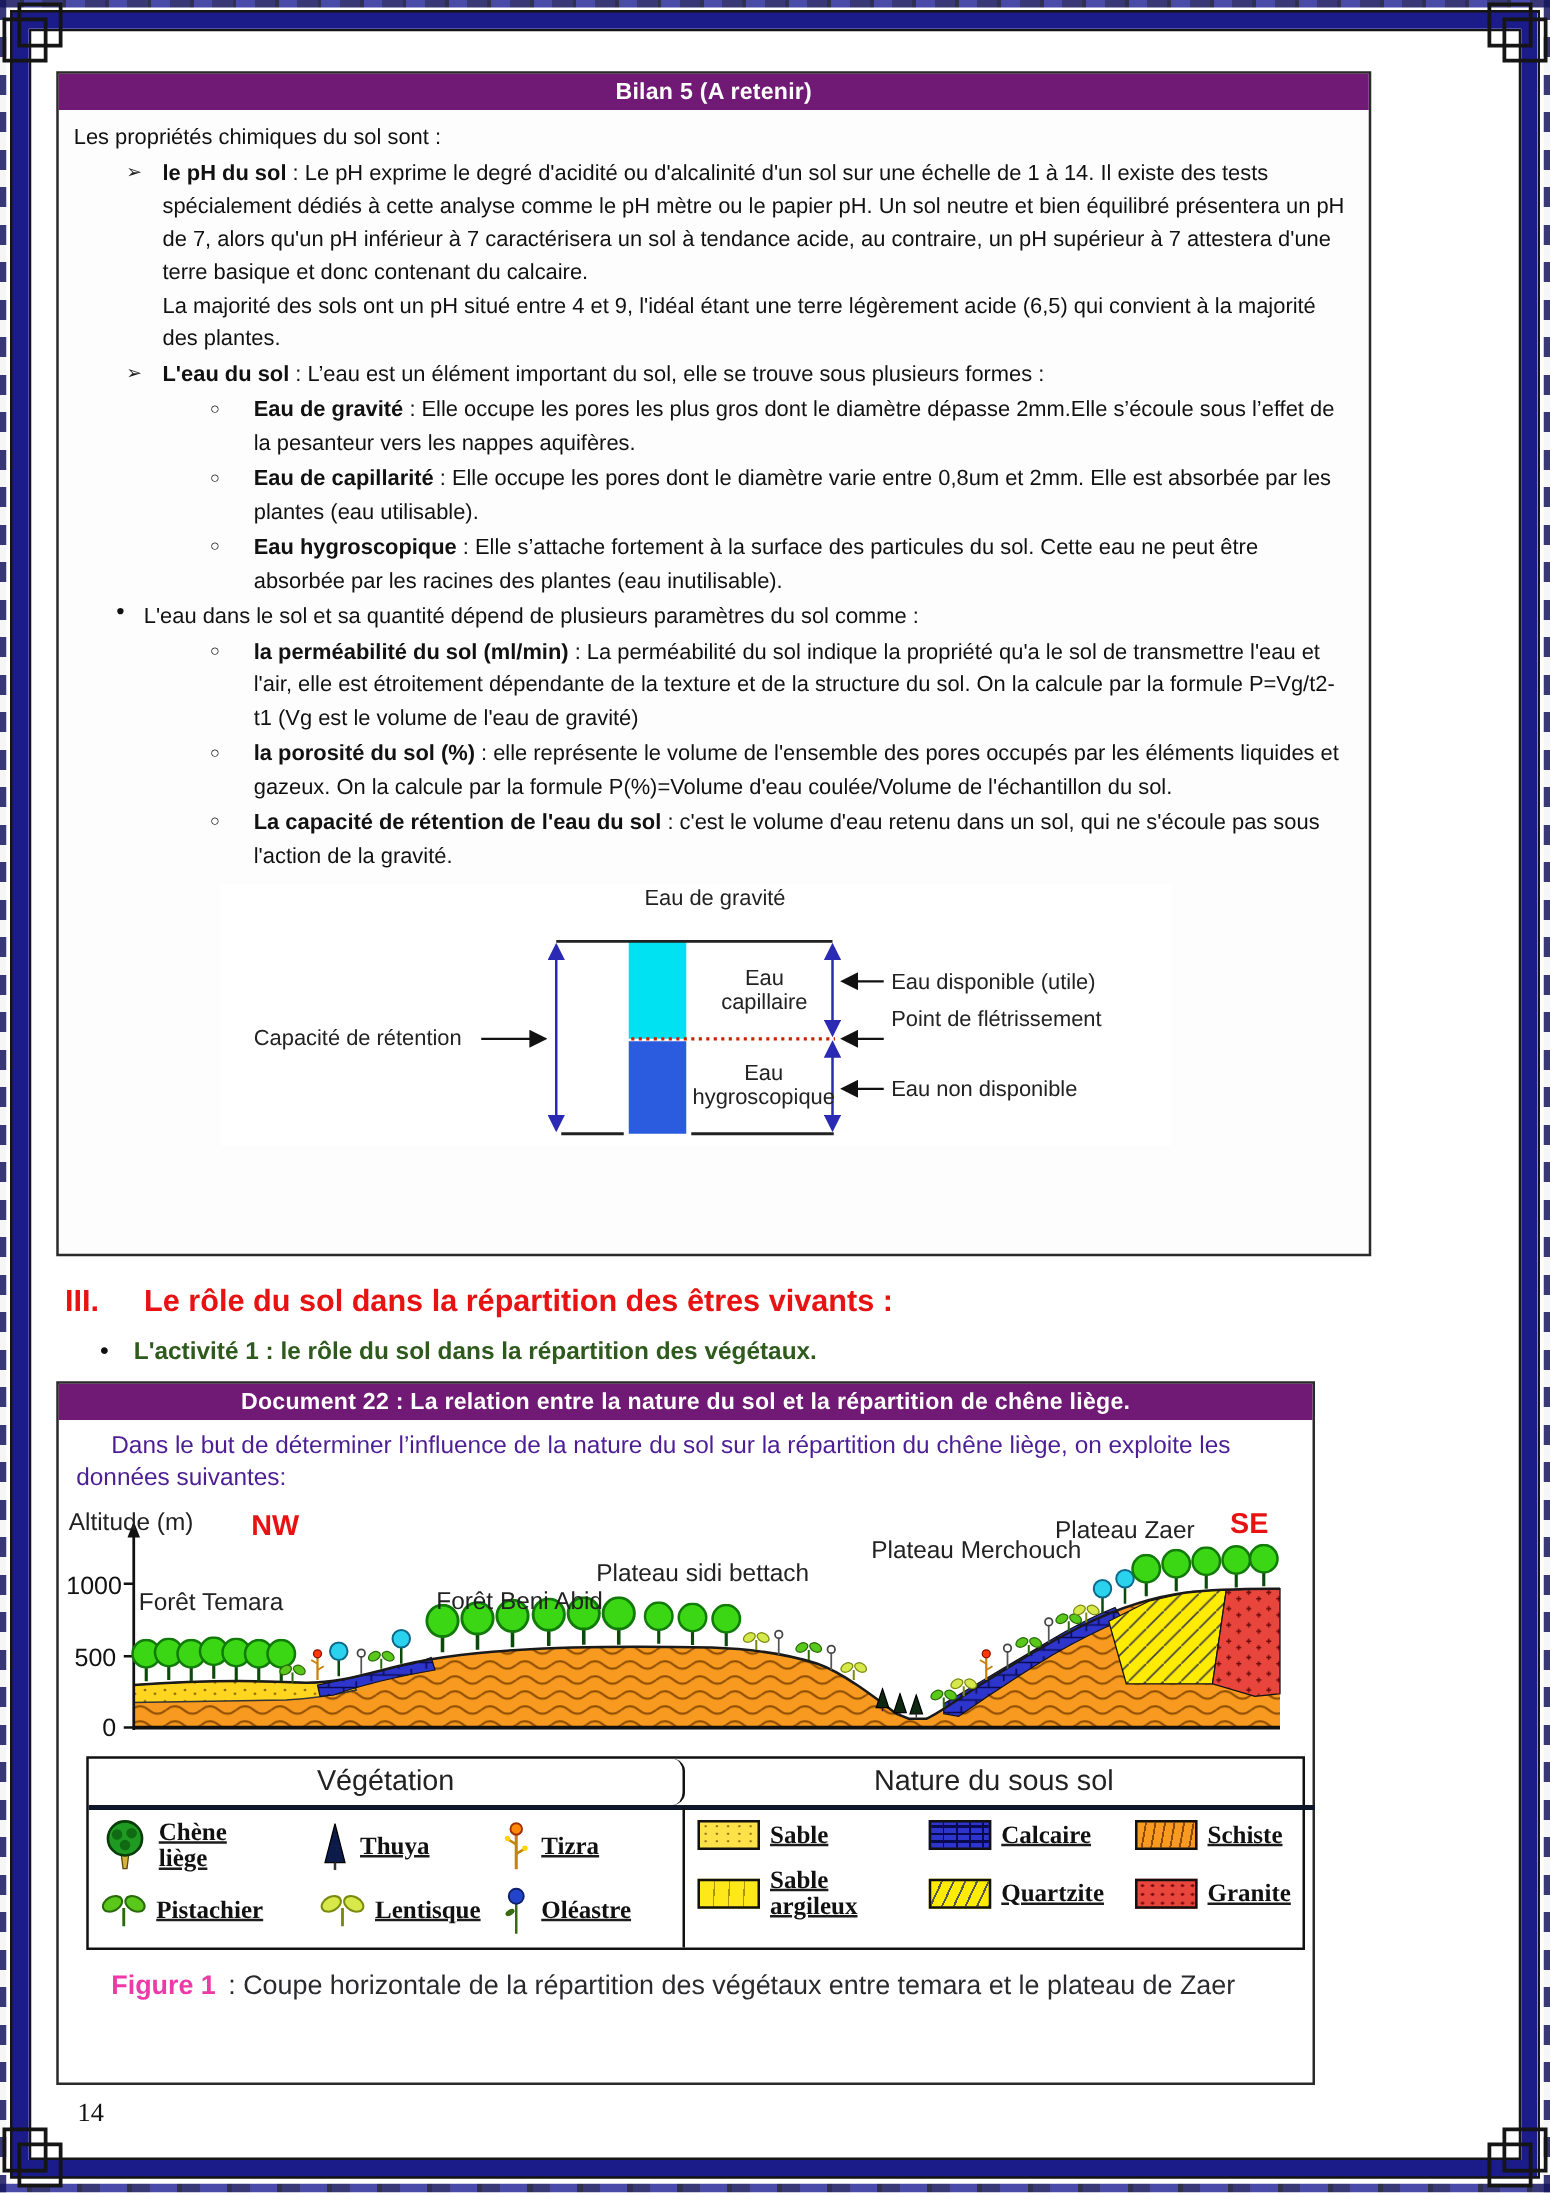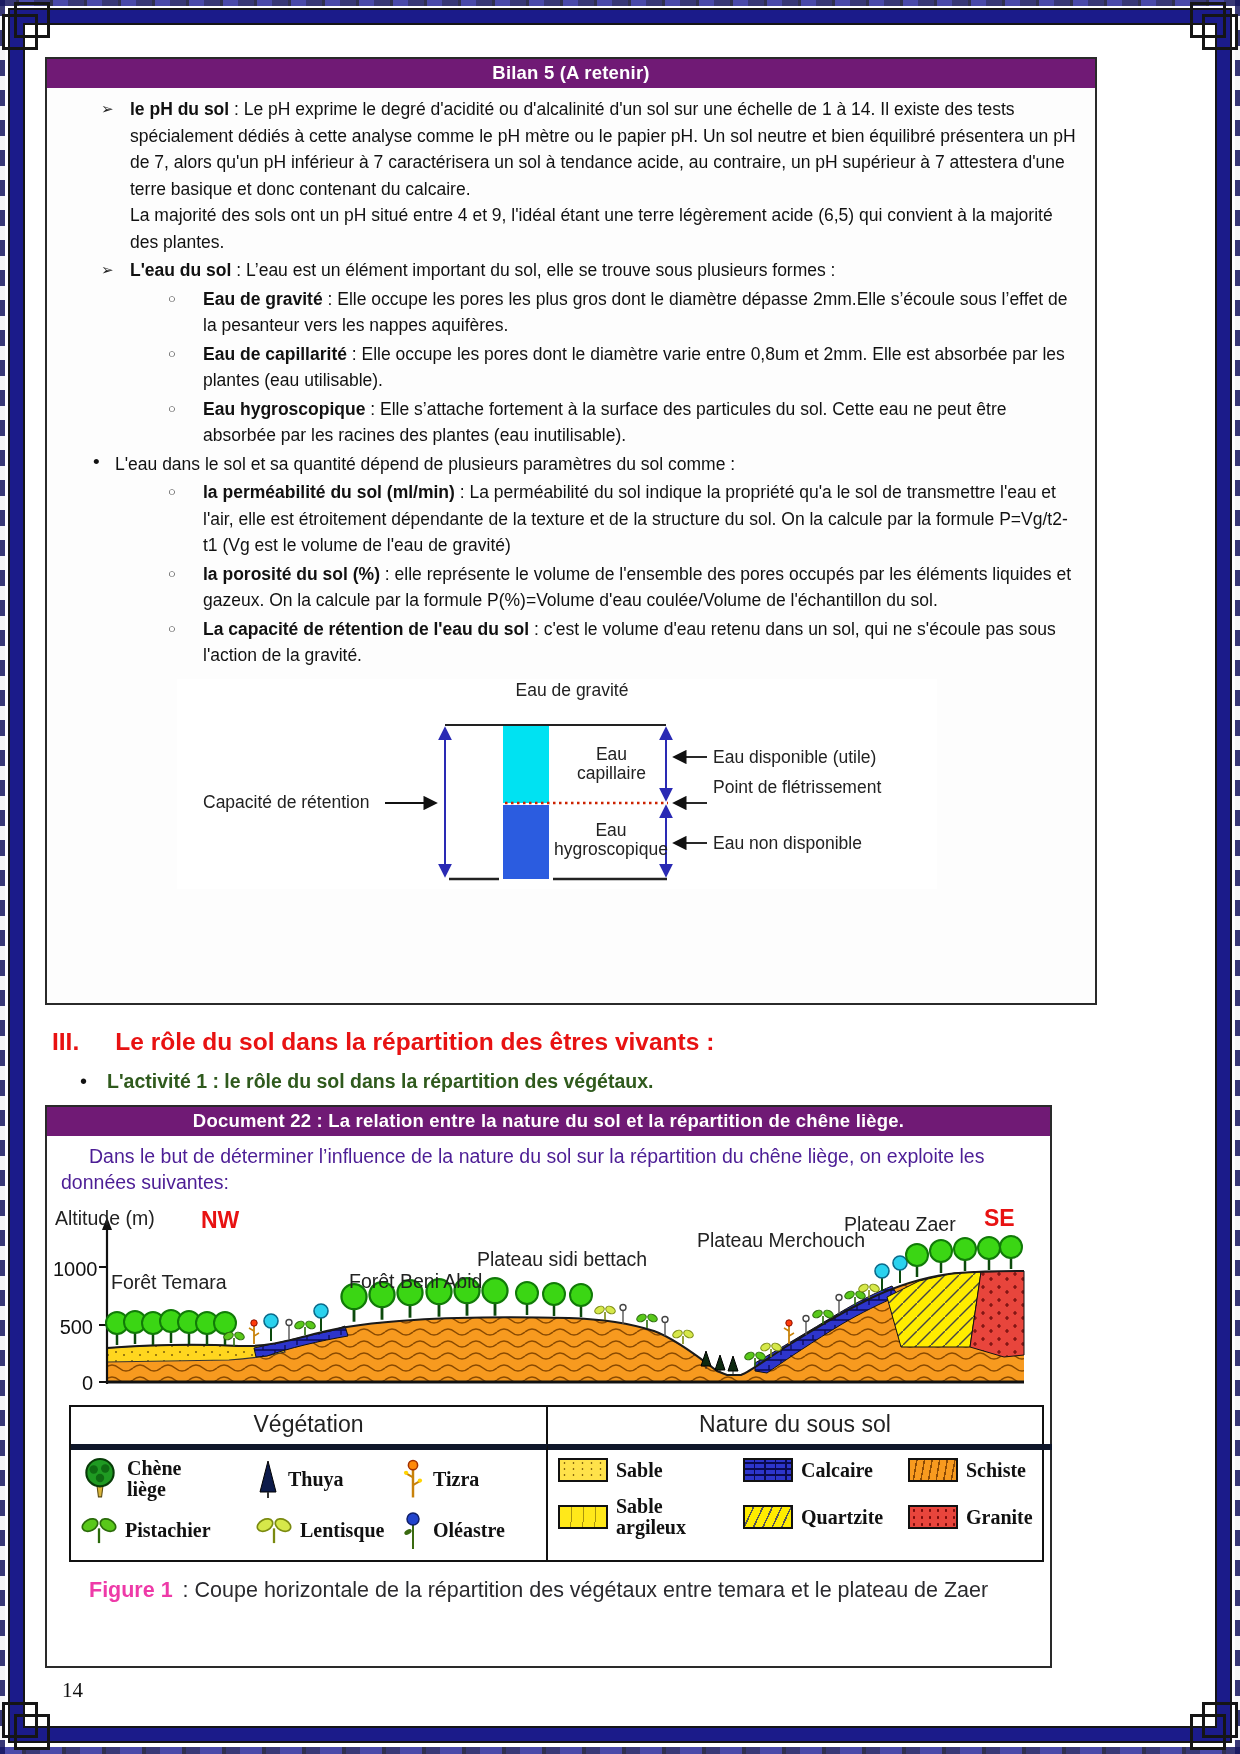--- a/index.html
+++ b/index.html
@@ -60,23 +60,23 @@
   .doc-intro{font-size:19.5px;line-height:26px;color:#4c1d95;padding:7px 14px 0 14px;text-indent:28px;}
   
   .fig{position:relative;width:990px;height:186px;margin:10px 0 0 2px;}
   .fig svg{position:absolute;left:0;top:0;}
   .fig-label{position:absolute;font-size:19.5px;color:#222;white-space:nowrap;}
   .fig-dir{font-weight:bold;color:#e81212;font-size:23px;}
   .fig-tick{position:absolute;font-size:20px;color:#111;width:40px;text-align:right;}
   
   .legend{margin:14px 0 0 22px;width:975px;border:2.5px solid #111;box-sizing:border-box;background:#fff;}
   .legend-row{display:grid;grid-template-columns:477px 1fr;}
-  .legend-hcell{font-size:23px;color:#222;text-align:center;padding:4px 0 6px 0;}
+  .legend-hcell{font-size:23px;color:#222;text-align:center;padding:4px 0 6px 0;border-radius:10px;}
   .legend-hcell.first{border-right:2px solid #111;}
-  .legend-bcell{border-top:6px solid #0f172a;padding:8px 4px 10px 10px;}
+  .legend-bcell{border-top:4px solid #0f172a;padding:8px 4px 10px 10px;text-decoration:underline;}
   .legend-bcell.first{border-right:2px solid #111;}
   .veg-grid{display:grid;grid-template-columns:175px 145px 135px;row-gap:10px;}
   .soil-grid{display:grid;grid-template-columns:185px 165px 140px;row-gap:14px;align-items:center;}
   .leg-item{display:flex;align-items:center;gap:8px;
     font-family:"Liberation Serif", serif;font-weight:bold;font-size:20px;color:#111;}
   .leg-item .nm{line-height:21px;}
   .sw{width:46px;height:20px;border:2px solid #111;flex:0 0 auto;}
   .sw-sable{background-image:radial-gradient(#8a6a10 1px, transparent 1.3px);background-size:9px 6px;}
   .sw-calcaire{background-image:repeating-linear-gradient(0deg,transparent 0 4px,#0a0a50 4px 6px),
                repeating-linear-gradient(90deg,transparent 0 9px,#0a0a50 9px 10.5px);}
@@ -112,20 +112,21 @@
     <div class="sq sq2"></div>
   </div>
 <div class="corner corner-br">
     <div class="sq sq1"></div>
     <div class="sq sq2"></div>
   </div>
 
 <div class="bilan-box">
   <div class="bar-header">Bilan 5 (A retenir)</div>
   <div class="bilan-body">
+    <div class="bilan-intro">Les propriétés chimiques du sol sont :</div>
 
     <div class="li-arrow">
       <span class="marker">➢</span>
       <span class="lead">le pH du sol</span><span> : Le pH exprime le degré d'acidité ou d'alcalinité d'un sol sur une échelle de 1 à 14. Il existe des tests spécialement dédiés à cette analyse comme le pH mètre ou le papier pH. Un sol neutre et bien équilibré présentera un pH de 7, alors qu'un pH inférieur à 7 caractérisera un sol à tendance acide, au contraire, un pH supérieur à 7 attestera d'une terre basique et donc contenant du calcaire.</span>
       <div>La majorité des sols ont un pH situé entre 4 et 9, l'idéal étant une terre légèrement acide (6,5) qui convient à la majorité des plantes.</div>
     </div>
 
     <div class="li-arrow">
       <span class="marker">➢</span>
       <span class="lead">L'eau du sol</span><span> : L’eau est un élément important du sol, elle se trouve sous plusieurs formes :</span>

